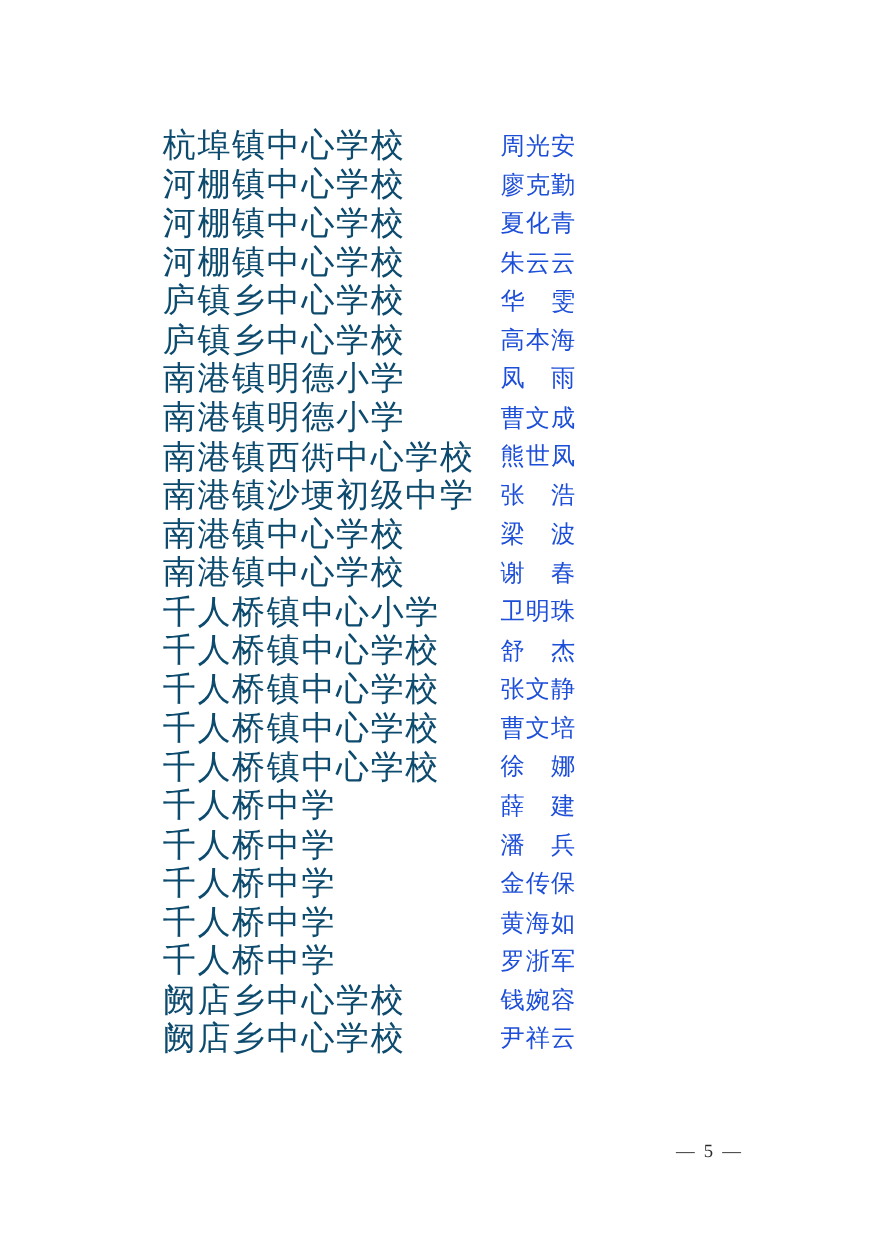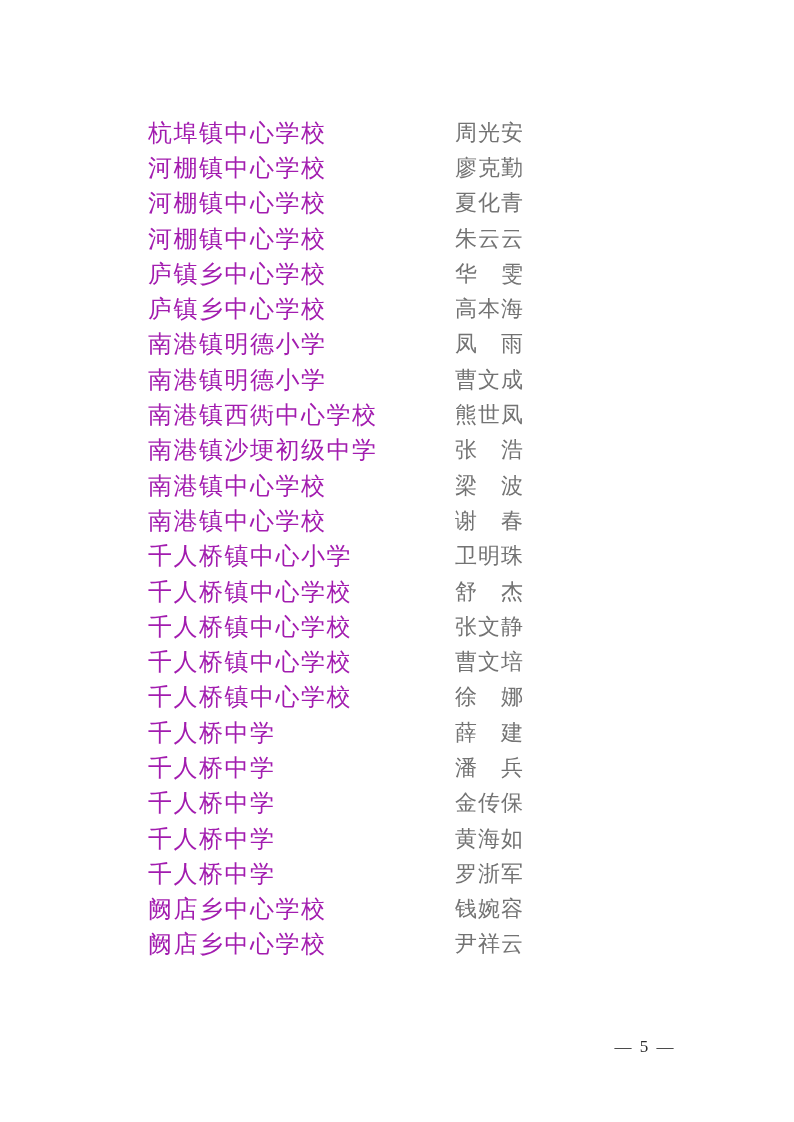--- a/index.html
+++ b/index.html
@@ -22,28 +22,28 @@
     width: 560px;
   }
   .row {
     display: flex;
     height: 35.3px;
     align-items: center;
     white-space: pre;
   }
   .cell-school {
     width: 307px;
-    font-size: 24px;
+    font-size: 30px;
     letter-spacing: 1.5px;
-    color: #a21caf;
+    color: #0c4a6e;
   }
   .cell-name {
     font-size: 22px;
     letter-spacing: 1px;
-    color: #737373;
+    color: #1d4ed8;
   }
   .page-number {
     position: absolute;
     left: 598px;
     top: 1037px;
     width: 94px;
     text-align: center;
     font-size: 17px;
     letter-spacing: 2px;
     color: #2a2a2a;

